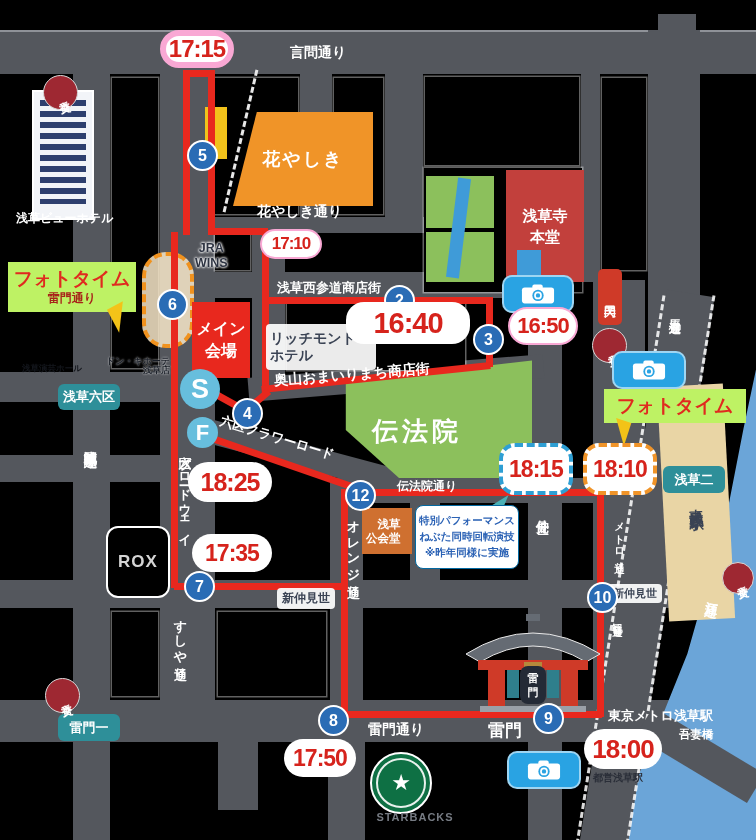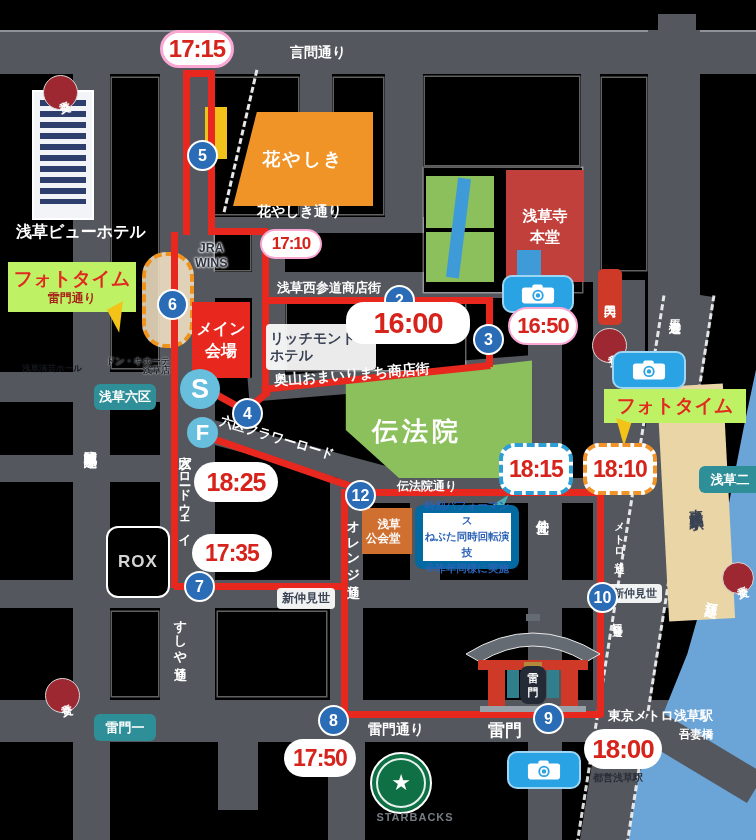--- a/index.html
+++ b/index.html
@@ -19,36 +19,36 @@
   
   .stop{position:absolute;width:31px;height:31px;border-radius:50%;background:#2a6cb5;
         border:2.5px solid #fff;color:#fff;font-weight:bold;font-size:16px;display:flex;
         align-items:center;justify-content:center;z-index:60;box-sizing:border-box;}
   .sf{position:absolute;border-radius:50%;background:#67bedd;color:#fff;font-weight:bold;
       display:flex;align-items:center;justify-content:center;z-index:60;}
   
   .time{position:absolute;background:#fff;color:#d6231c;font-weight:bold;display:flex;
         align-items:center;justify-content:center;z-index:65;box-sizing:border-box;
         letter-spacing:-1px;}
-  .pillb{border:3px solid #f9a8d4;}
+  .pillb{border:6px solid #f9a8d4;}
   
   .yellow{position:absolute;background:#bef264;color:#e02a1f;font-weight:bold;z-index:64;
           display:flex;flex-direction:column;align-items:center;justify-content:center;}
   .teal-town{position:absolute;background:#2e8f99;color:#fff;font-weight:bold;border-radius:6px;
-          display:flex;align-items:center;justify-content:center;z-index:55;font-size:13px;margin-left:36px;}
+          display:flex;align-items:center;justify-content:center;z-index:55;font-size:13px;}
   .koban{position:absolute;border-radius:50%;background:#9e2832;border:1px solid #d8d8d8;
          color:#fff;display:flex;align-items:center;justify-content:center;z-index:55;}
   .koban span{writing-mode:vertical-rl;text-orientation:upright;font-size:11px;font-weight:bold;
          transform:rotate(-15deg);line-height:1;}
   .cam{position:absolute;background:#29a3e3;border:2px solid rgba(255,255,255,.55);
        border-radius:10px;display:flex;align-items:center;justify-content:center;z-index:63;box-sizing:border-box;}
   .whitebox{position:absolute;background:rgba(255,255,255,.92);border-radius:4px;z-index:45;
        display:flex;align-items:center;justify-content:center;color:#3a4354;font-weight:bold;}
   .tri{position:absolute;width:0;height:0;z-index:64;}
-  .note{position:absolute;background:#fff;border:8px solid #0369a1;border-radius:8px;z-index:66;
+  .note{position:absolute;background:#fff;border:1px solid #0369a1;border-radius:8px;z-index:66;
         color:#2b62b5;font-weight:bold;font-size:10.5px;line-height:1.5;text-align:center;
         display:flex;flex-direction:column;justify-content:center;box-sizing:border-box;}
   .bld{position:absolute;z-index:20;}
   .bld .t{color:#fff;font-weight:bold;text-align:center;width:100%;}
   .dash{position:absolute;z-index:25;}
 </style>
 </head>
 <body>
 
 <div id="map">
@@ -93,21 +93,21 @@
   <div class="blk" style="left:602px;top:78px;width:44px;height:192px;"></div>
   <div class="blk" style="left:215px;top:235px;width:35px;height:35px;"></div>
   <div class="blk" style="left:287px;top:300px;width:178px;height:70px;"></div>
   <div class="blk" style="left:424px;top:168px;width:158px;height:124px;"></div>
   <div class="blk" style="left:112px;top:612px;width:46px;height:84px;"></div>
   <div class="blk" style="left:218px;top:612px;width:108px;height:84px;"></div>
 
   <div class="bld" style="left:32px;top:90px;width:62px;height:130px;background:#f2f4f8;border:2px solid #fff;box-sizing:border-box;">
     <div style="position:absolute;left:6px;top:8px;right:6px;bottom:14px;background:repeating-linear-gradient(180deg,#2e3f6e 0 6px,#f2f4f8 6px 11px);"></div>
   </div>
-  <div class="lbl" style="left:16px;top:222px;font-size:16px;">浅草ビューホテル</div>
+  <div class="lbl" style="left:16px;top:210px;font-size:12px;">浅草ビューホテル</div>
 
   <div class="bld" style="left:233px;top:112px;width:140px;height:94px;background:#f09428;clip-path:polygon(17% 0,100% 0,100% 100%,0 100%);display:flex;align-items:center;justify-content:flex-end;">
     <span class="t" style="font-size:18px;letter-spacing:2px;">花やしき</span>
   </div>
   <div class="bld" style="left:205px;top:107px;width:22px;height:52px;background:#f2c21b;"></div>
 
   <div class="bld" style="left:506px;top:170px;width:78px;height:112px;background:#c2403c;display:flex;flex-direction:column;align-items:center;justify-content:center;line-height:1.4;">
     <span class="t" style="font-size:15px;">浅草寺</span>
     <span class="t" style="font-size:15px;">本堂</span>
   </div>
@@ -290,29 +290,29 @@
       <span>F</span>
     </div>
 
   <div class="time pillb" style="left:160px;top:30px;width:74px;height:38px;border-radius:19px;font-size:24px;">
       <span>17:15</span>
     </div>
   <div class="time pillb" style="left:260px;top:229px;width:62px;height:30px;border-radius:15px;font-size:17px;border-width:2.5px;">
       <span>17:10</span>
     </div>
   <div class="time" style="left:346px;top:302px;width:124px;height:42px;border-radius:18px;font-size:29px;">
-      <span>16:00</span>
+      <span>16:40</span>
     </div>
   <div class="time pillb" style="left:508px;top:307px;width:70px;height:38px;border-radius:19px;font-size:22px;border-width:2.5px;">
       <span>16:50</span>
     </div>
   <div class="time" style="left:192px;top:534px;width:80px;height:38px;border-radius:19px;font-size:23px;">
       <span>17:35</span>
     </div>
-  <div class="time" style="left:194px;top:462px;width:84px;height:40px;border-radius:20px;font-size:25px;">
+  <div class="time" style="left:188px;top:462px;width:84px;height:40px;border-radius:20px;font-size:25px;">
       <span>18:25</span>
     </div>
   <div class="time" style="left:284px;top:739px;width:72px;height:38px;border-radius:19px;font-size:23px;">
       <span>17:50</span>
     </div>
   <div class="time" style="left:584px;top:729px;width:78px;height:40px;border-radius:20px;font-size:26px;">
       <span>18:00</span>
     </div>
   <div class="time" style="left:499px;top:443px;width:74px;height:52px;border:4px dashed #2e9fd4;border-radius:16px;font-size:23px;">
       <span>18:15</span>

